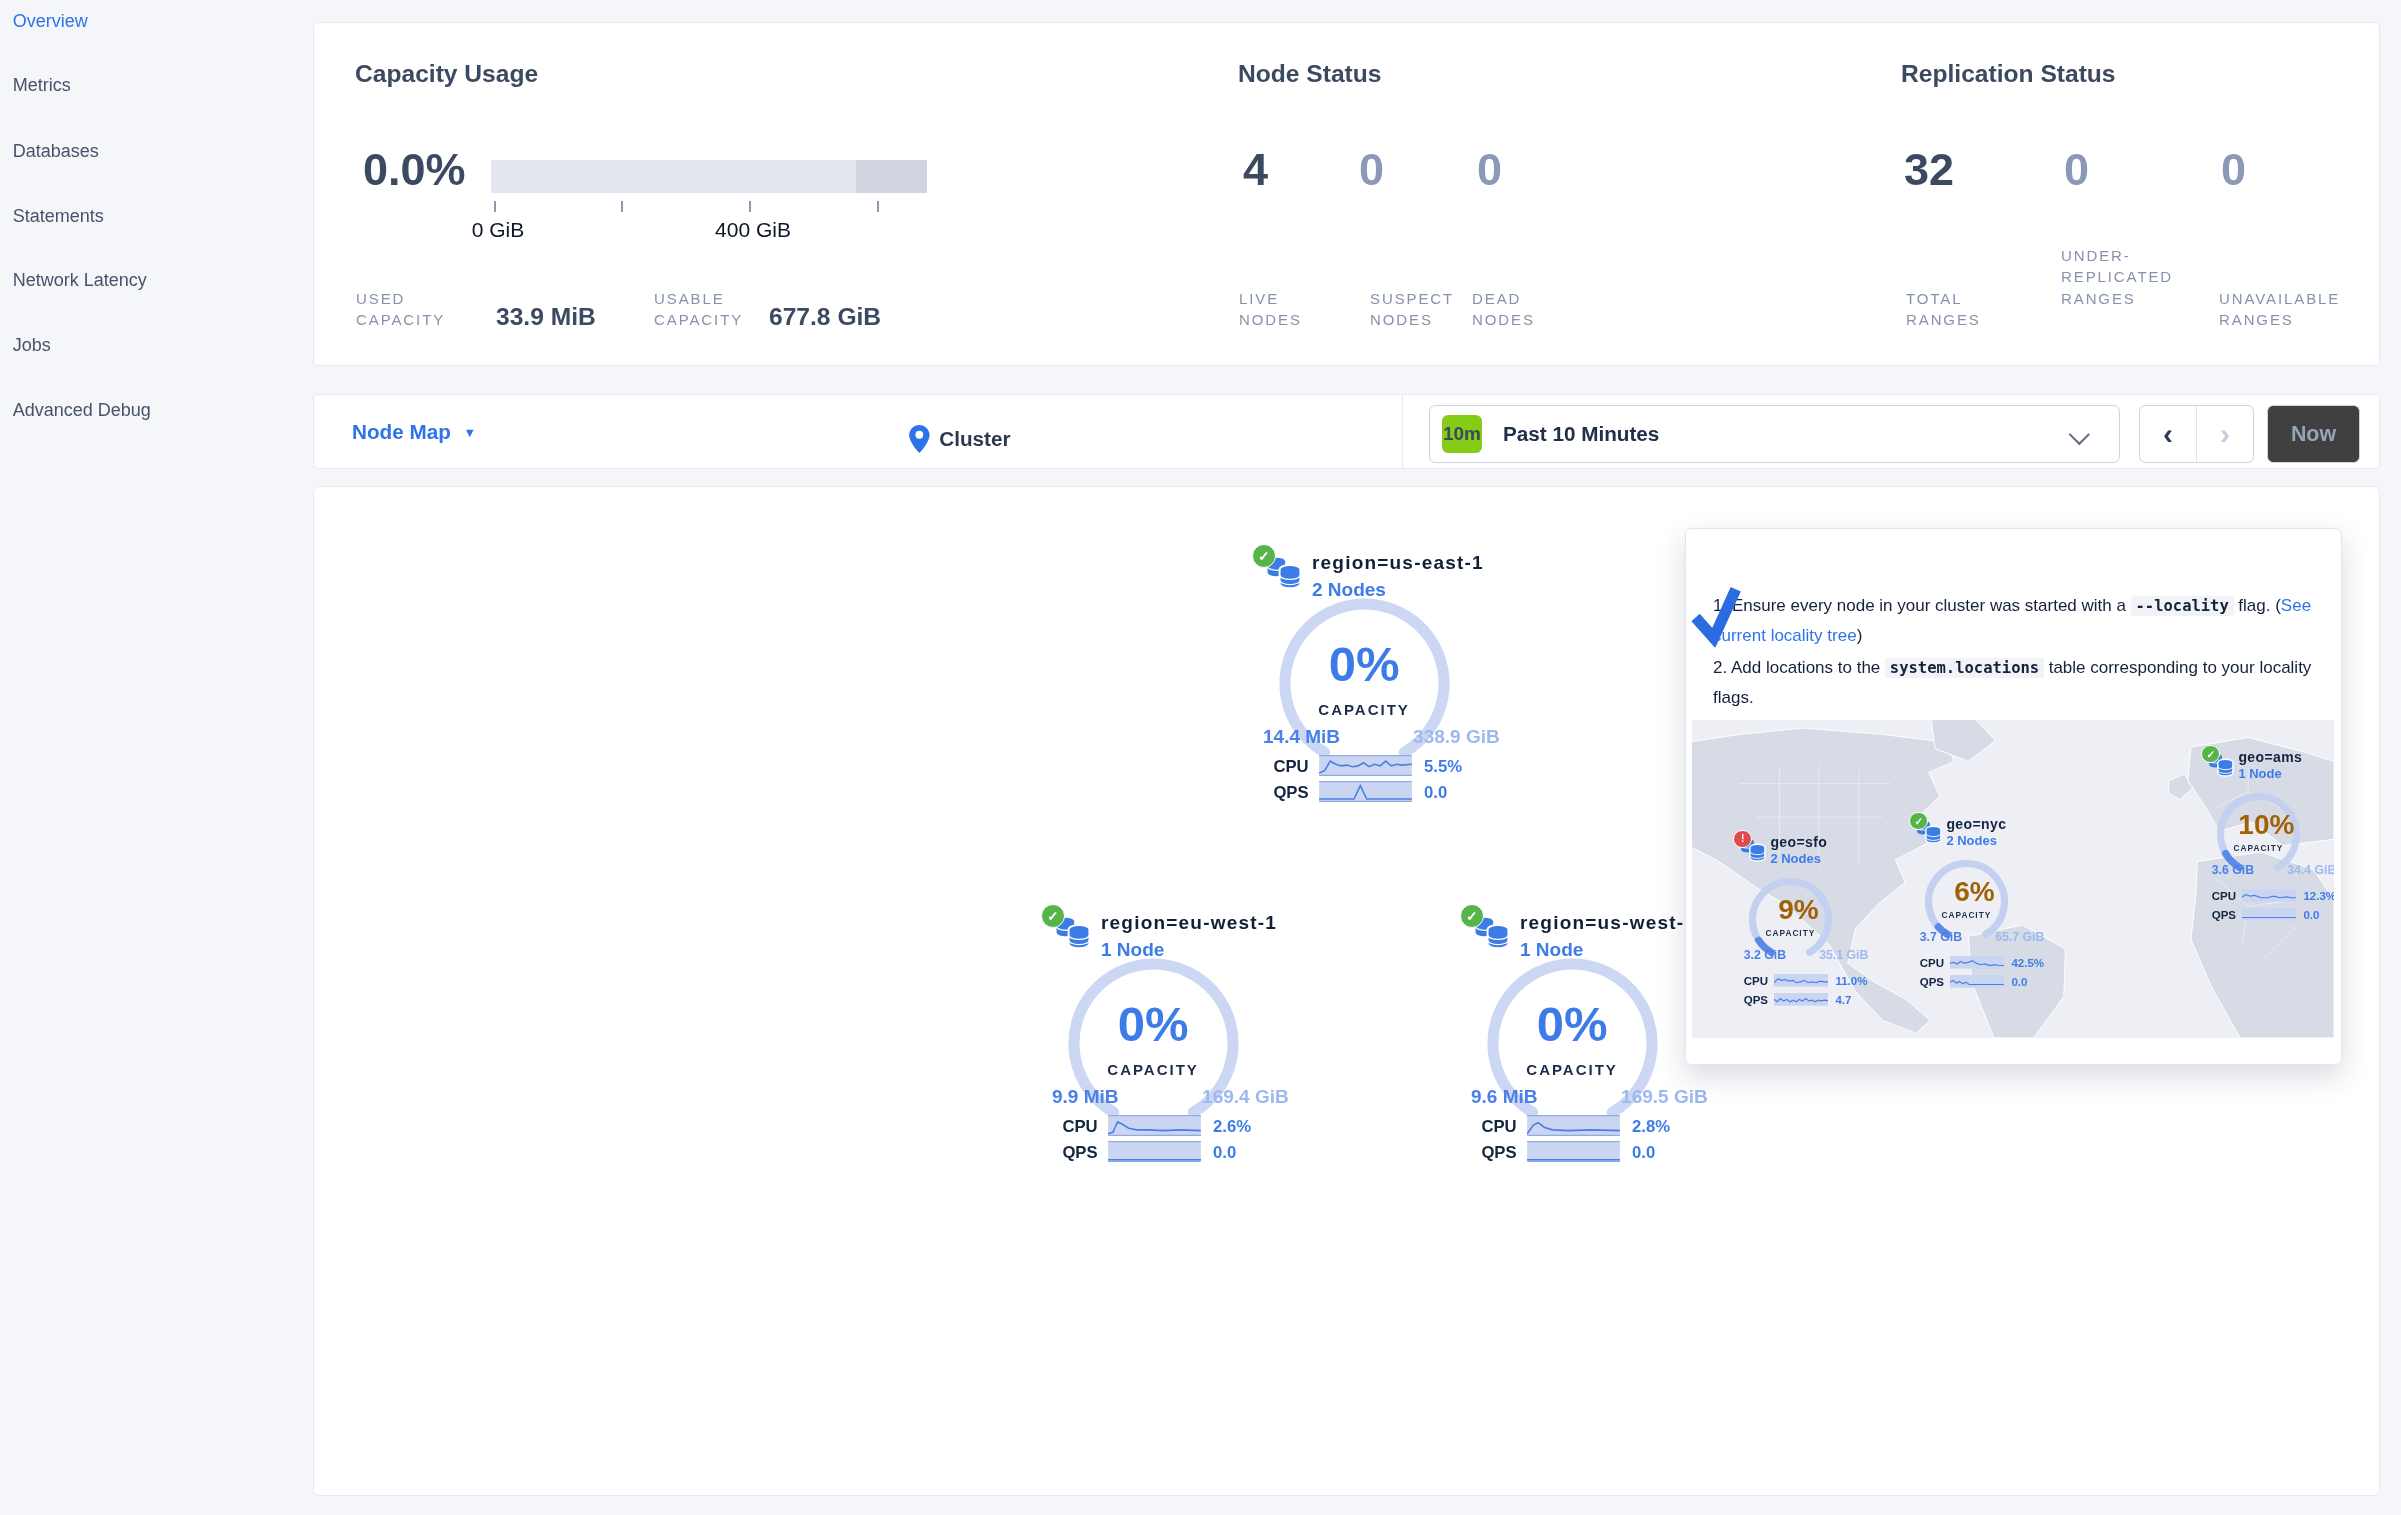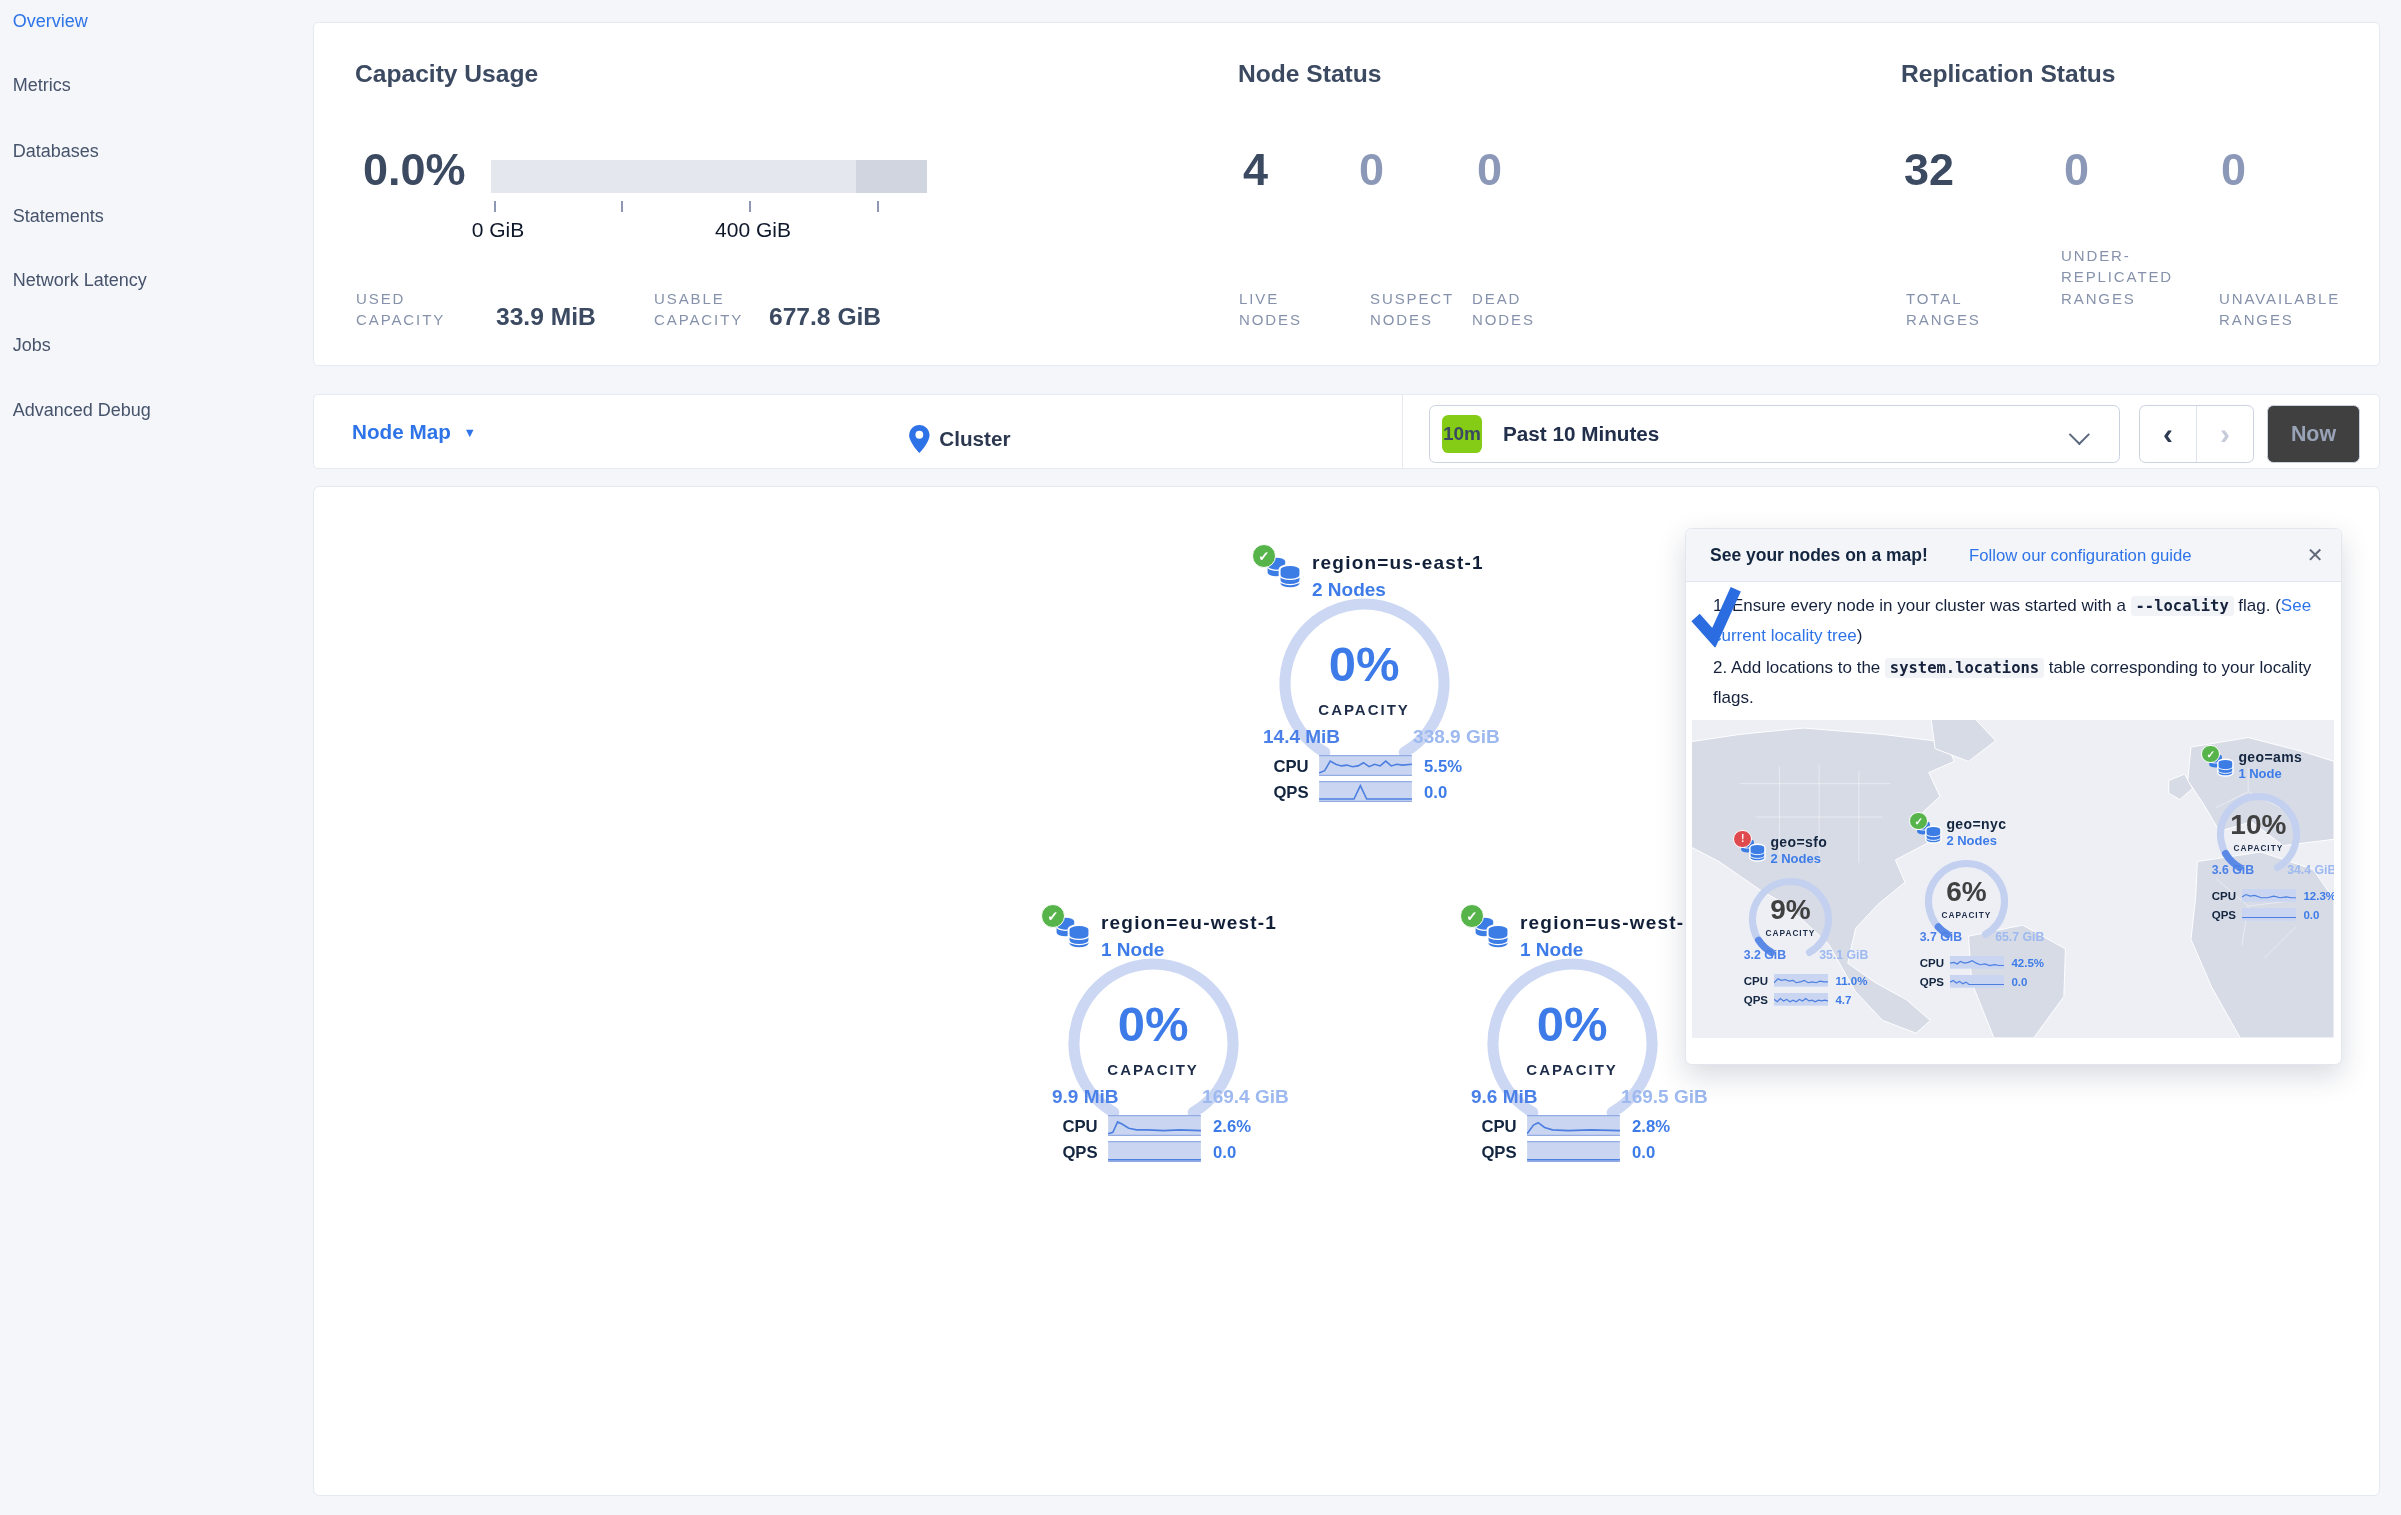--- a/index.html
+++ b/index.html
@@ -68,21 +68,21 @@
 
   
   .mini{position:absolute;width:143px;height:184px;}
   .mini-badge{position:absolute;left:0;top:1.6px;width:16.7px;height:16.7px;border-radius:50%;border:1.6px solid #fff;color:#fff;font-size:10.3px;font-weight:700;display:flex;align-items:center;justify-content:center;z-index:2;background:#56b44a;}
   .mini-badge.err{background:#df4a4f;}
   .mini-icon{position:absolute;left:7.1px;top:8.7px;}
   .mini-title{position:absolute;left:37px;top:5.6px;font-size:14px;font-weight:700;letter-spacing:0.4px;color:#13253f;white-space:nowrap;}
   .mini-nodes{position:absolute;left:37px;top:23px;font-size:13px;font-weight:700;color:#3d7ce8;}
   .mini-gauge{position:absolute;left:13.5px;top:48px;width:87px;height:87px;text-align:center;}
   .mini-gauge svg{position:absolute;left:0;top:0;}
-  .mini-pct{position:absolute;left:0;top:18px;width:100%;font-size:28px;font-weight:700;color:#404040;}
+  .mini-pct{position:absolute;left:8px;top:18px;width:100%;font-size:28px;font-weight:700;color:#a16207;}
   .mini-cap{position:absolute;left:0;top:52px;width:100%;font-size:8.3px;font-weight:700;letter-spacing:1px;color:#1d2c49;}
   .mini-used{position:absolute;left:10.3px;top:120px;font-size:12.3px;font-weight:600;color:#4a80e8;}
   .mini-total{position:absolute;right:8px;top:120px;font-size:12.3px;font-weight:600;color:#9db9ef;}
   .mini-row-label{position:absolute;left:10.3px;font-size:11.5px;font-weight:700;color:#13253f;}
   .mini-row-val{position:absolute;left:102px;font-size:11.5px;font-weight:700;color:#3d7ce8;}
   .mini-spark{position:absolute;left:41px;}
 </style>
 </head>
 <body>
 
@@ -277,25 +277,20 @@
       <svg class="spark" style="top:236px;" width="93" height="23" viewBox="0 0 117 29">
         <rect x="0" y="2" width="117" height="25" fill="#c9d5f1"></rect>
           <line x1="0" y1="2" x2="117" y2="2" stroke="#93abe3" stroke-width="1.5"></line>
           <line x1="0" y1="27" x2="117" y2="27" stroke="#93abe3" stroke-width="1.5"></line>
         <path fill="none" stroke="#4c7fe0" stroke-width="2" d="M0,25 L117,25"></path>
       </svg>
       <div class="rg-row-val" style="top:239px;">0.0</div>
     </div>
 
     <div class="popup">
-      <div class="popup-header">
-        <span class="popup-title">See your nodes on a map!</span>
-        <span class="popup-link">Follow our configuration guide</span>
-        <span class="popup-close">✕</span>
-      </div>
 
       <svg class="big-check" width="56" height="62" viewBox="0 0 70 78">
         <path d="M8 38 L28 66 L62 8" fill="none" stroke="#2b6de0" stroke-width="14"></path>
       </svg>
 
       <div class="popup-step" style="top:62px;">
         <span>1.</span>
         <span>Ensure every node in your cluster was started with a </span><span class="code">--locality</span><span> flag. (</span><span class="inline-link">See current locality tree</span><span>)</span>
       </div>
       <div class="popup-step" style="top:124px;">

